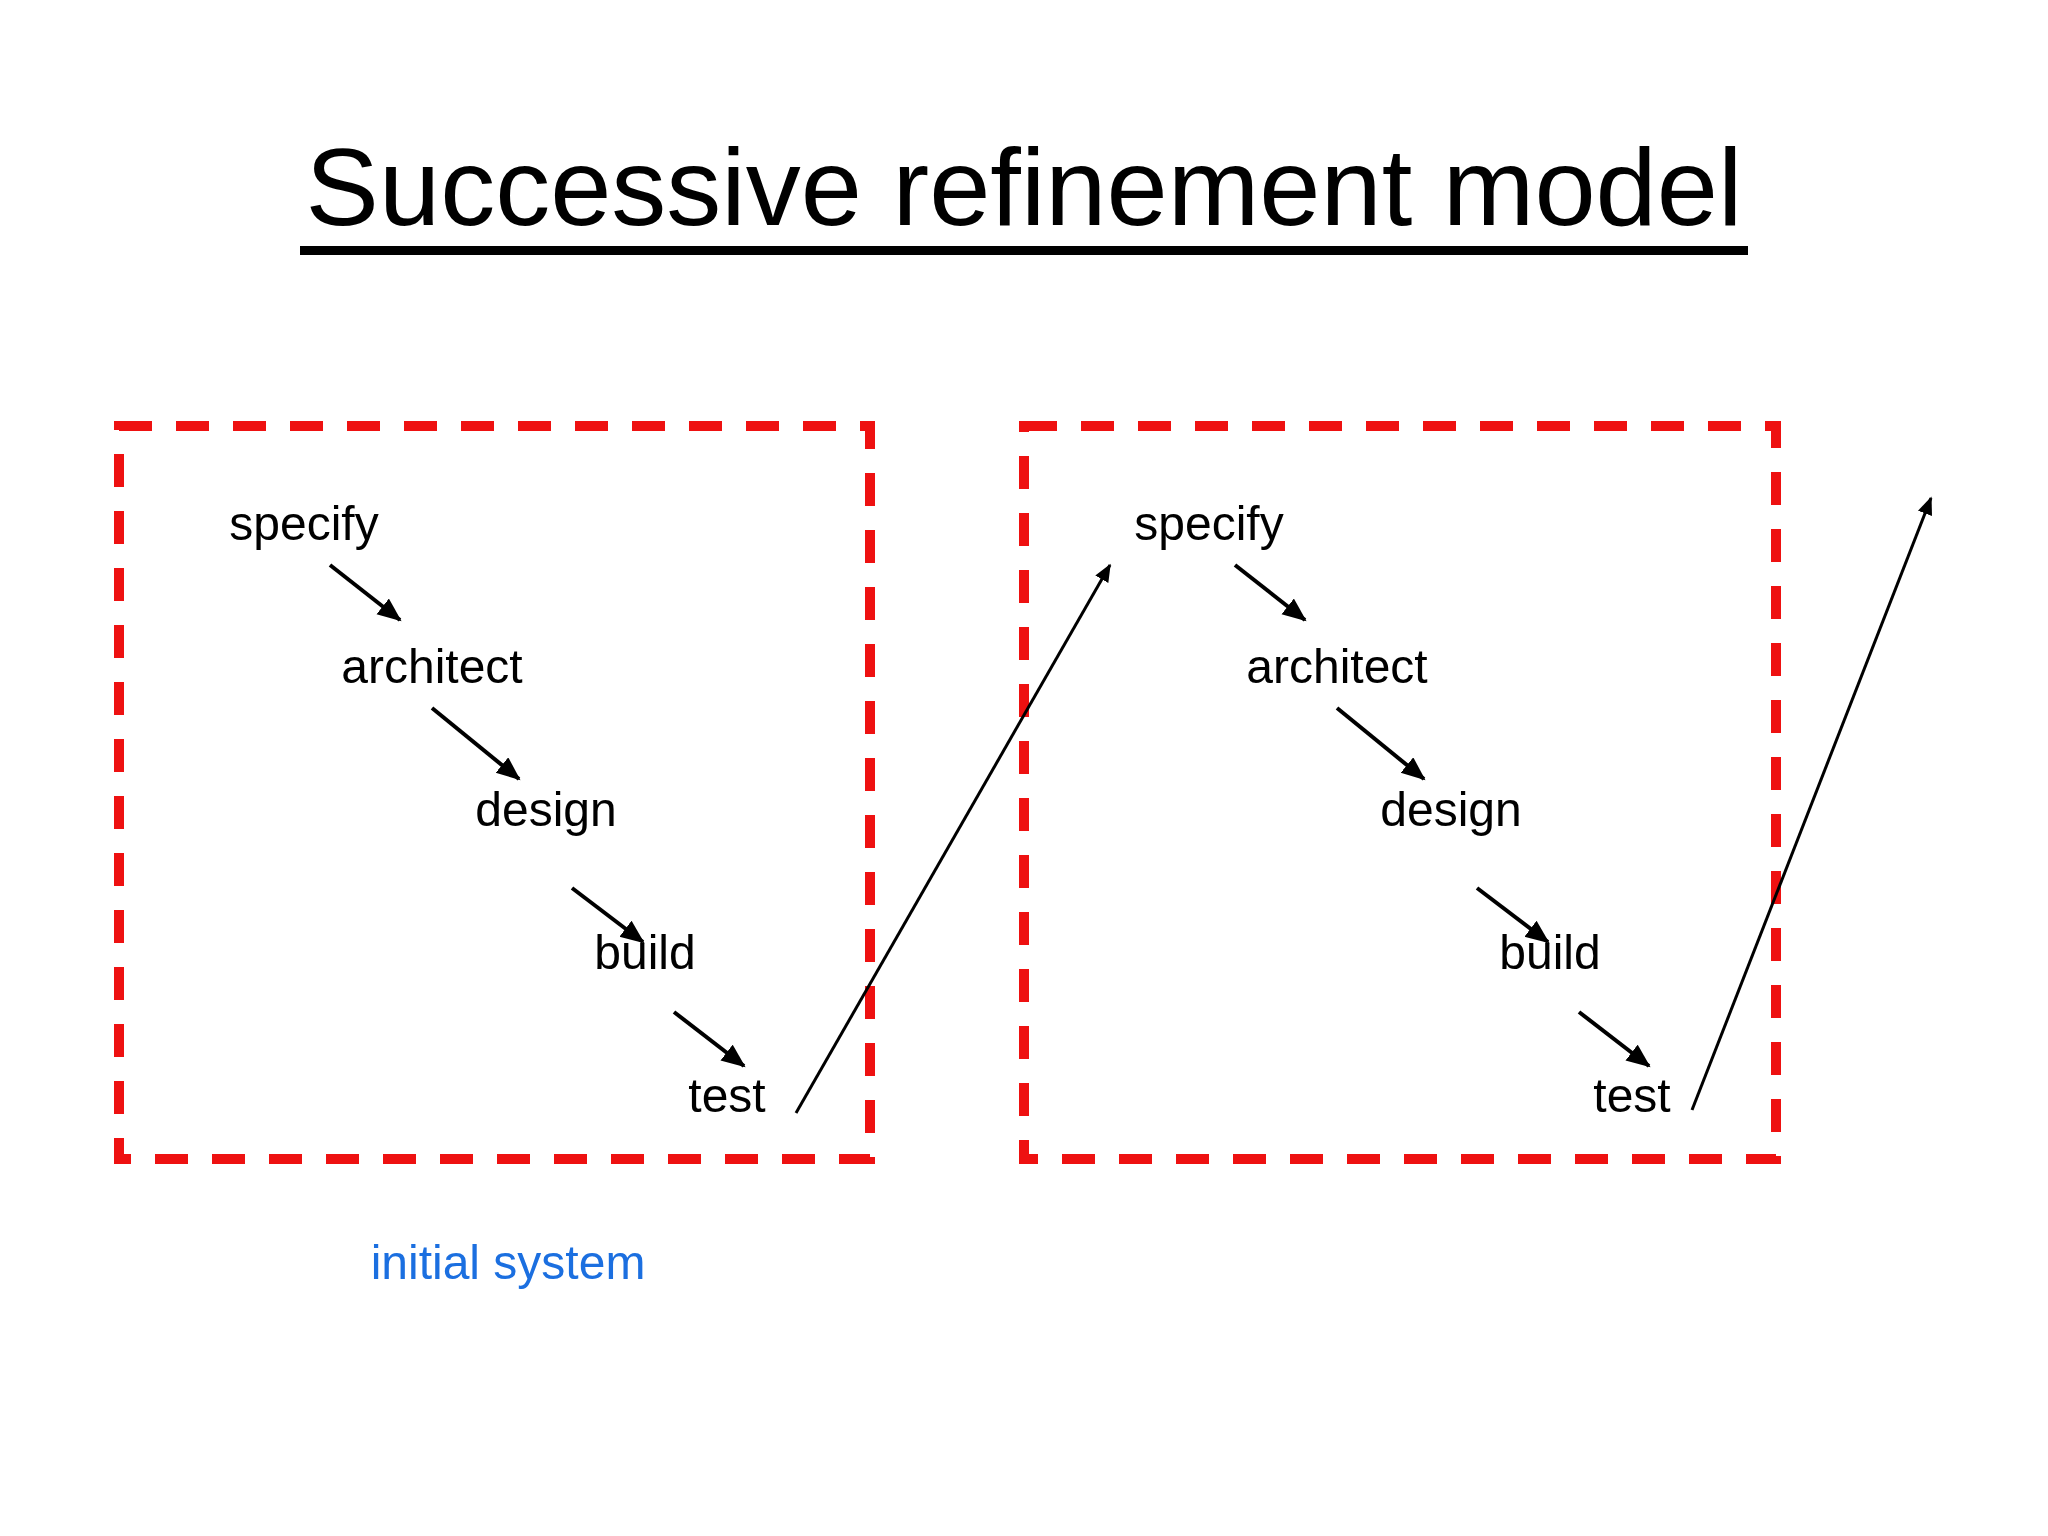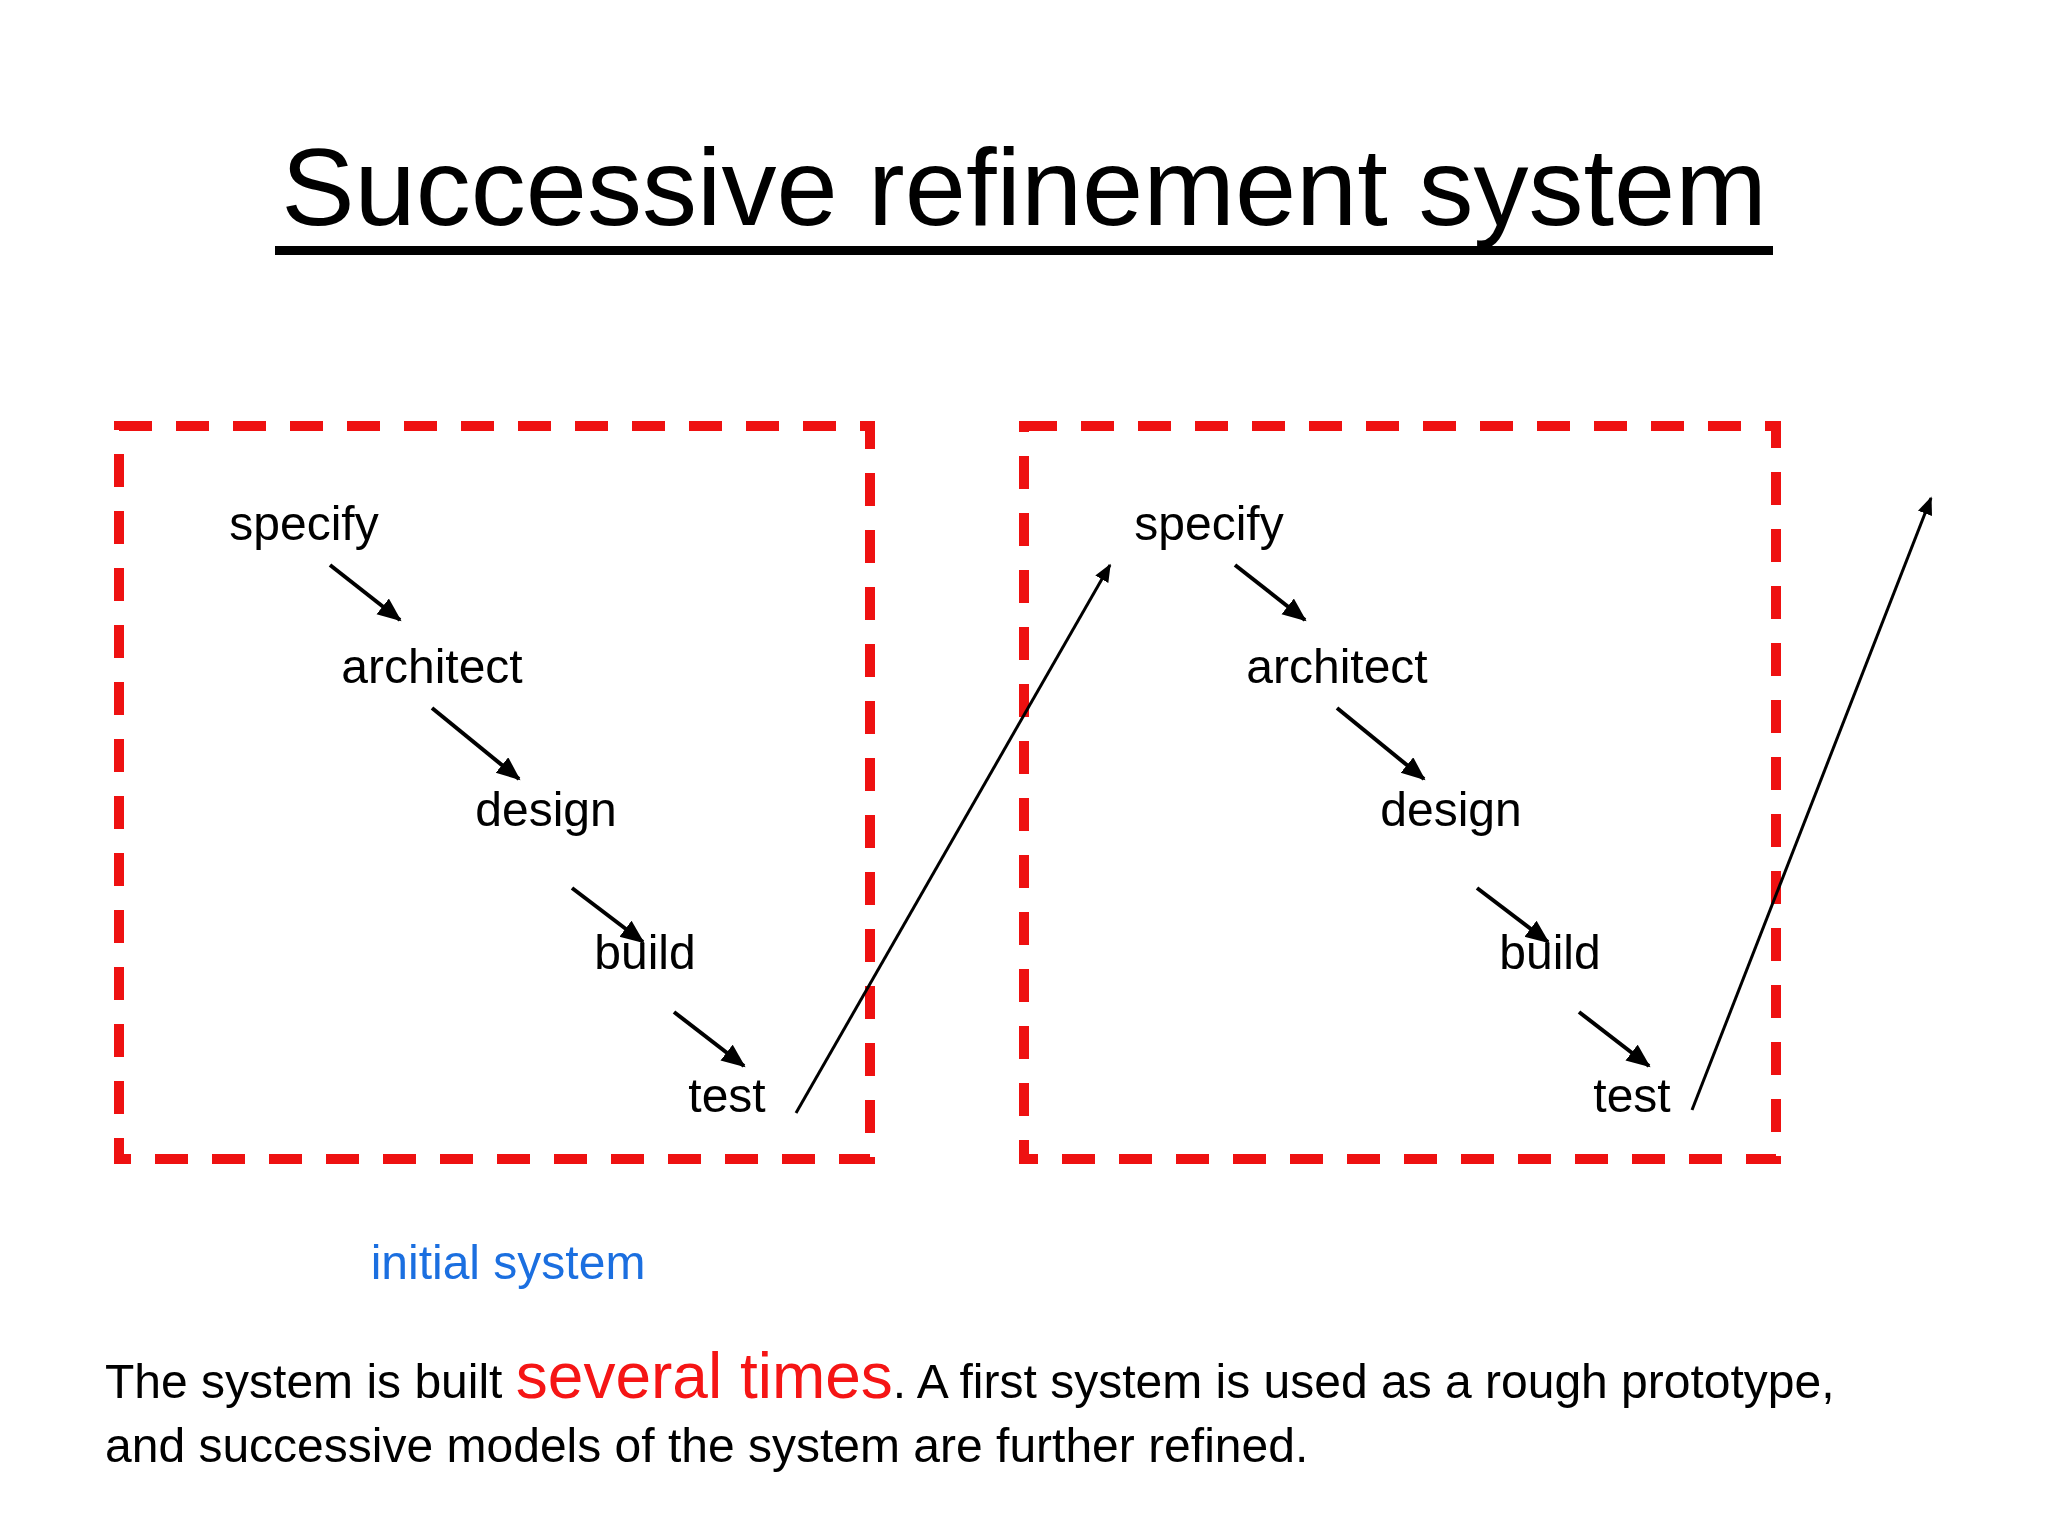--- a/index.html
+++ b/index.html
@@ -67,21 +67,21 @@
     color:var(--c-highlight,#f51515);
     font-size:64px;
   }
 </style>
 </head>
 <body>
 
 <div class="slide">
 
   <div class="title-wrap">
-    <span class="title">Successive refinement system</span>
+    <span class="title">Successive refinement model</span>
   </div>
 
   <svg class="diagram" viewBox="0 0 2048 1536">
     <defs>
       <marker id="arrowhead" markerUnits="strokeWidth" markerWidth="7" markerHeight="6" refX="5.5" refY="2.5" orient="auto">
         <path d="M0,0 L6,2.5 L0,5 Z" fill="#000"></path>
       </marker>
     </defs>
 
     <rect class="box-outline" x="119" y="426" width="751" height="733"></rect>
@@ -108,18 +108,14 @@
     <line class="flow-line" x1="1337" y1="708" x2="1424" y2="779" marker-end="url(#arrowhead)"></line>
     <line class="flow-line" x1="1477" y1="888" x2="1548" y2="942" marker-end="url(#arrowhead)"></line>
     <line class="flow-line" x1="1579" y1="1012" x2="1649" y2="1066" marker-end="url(#arrowhead)"></line>
 
     <line class="iter-line" x1="796" y1="1113" x2="1110" y2="565" marker-end="url(#arrowhead)"></line>
     <line class="iter-line" x1="1692" y1="1110" x2="1931" y2="498" marker-end="url(#arrowhead)"></line>
   </svg>
 
   <div class="caption left">initial system</div>
 
-  <div class="paragraph">
-    <div class="line"><span>The system is built </span><span class="highlight">several times</span><span>. A first system is used as a rough prototype,</span></div>
-    <div class="line">and successive models of the system are further refined.</div>
-  </div>
 
 </div>
 
 </body></html>

